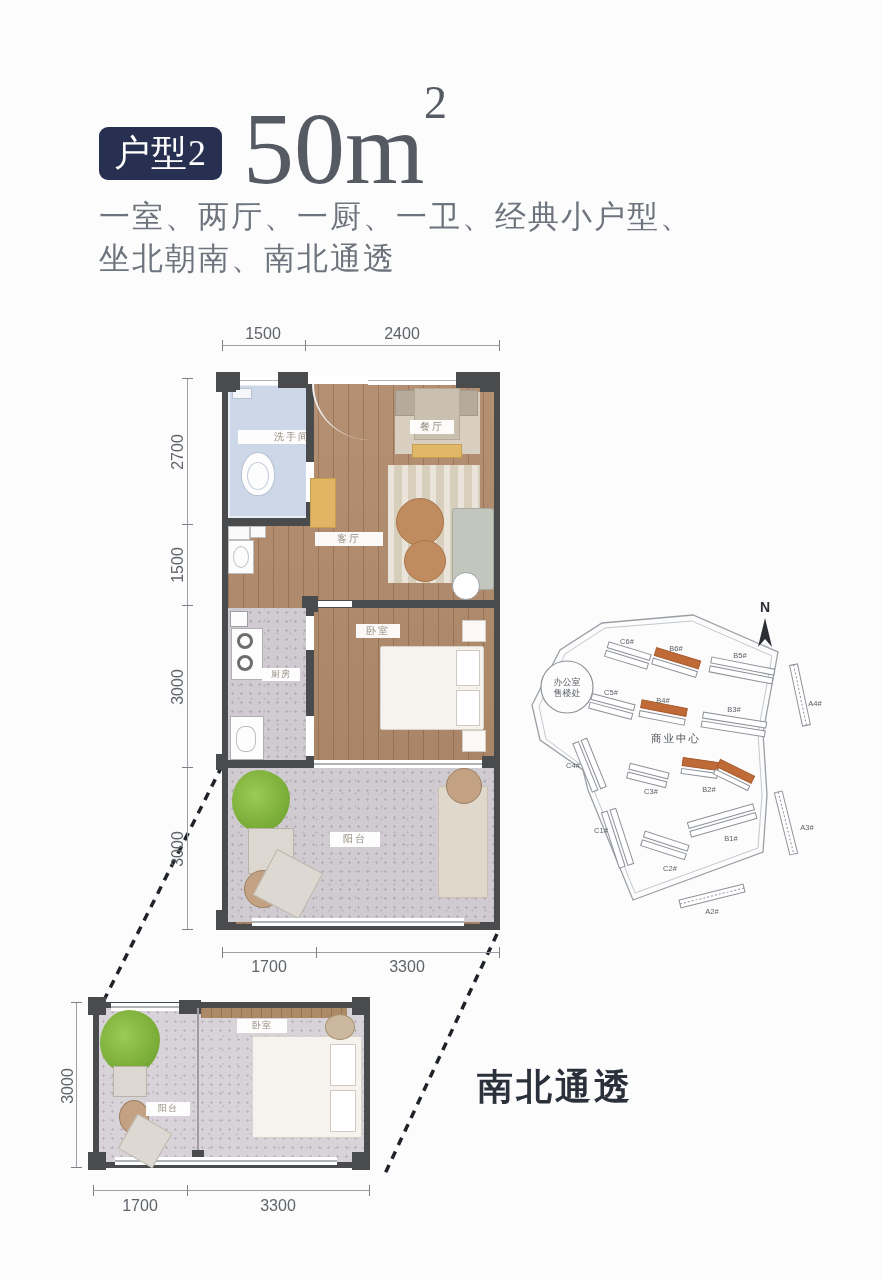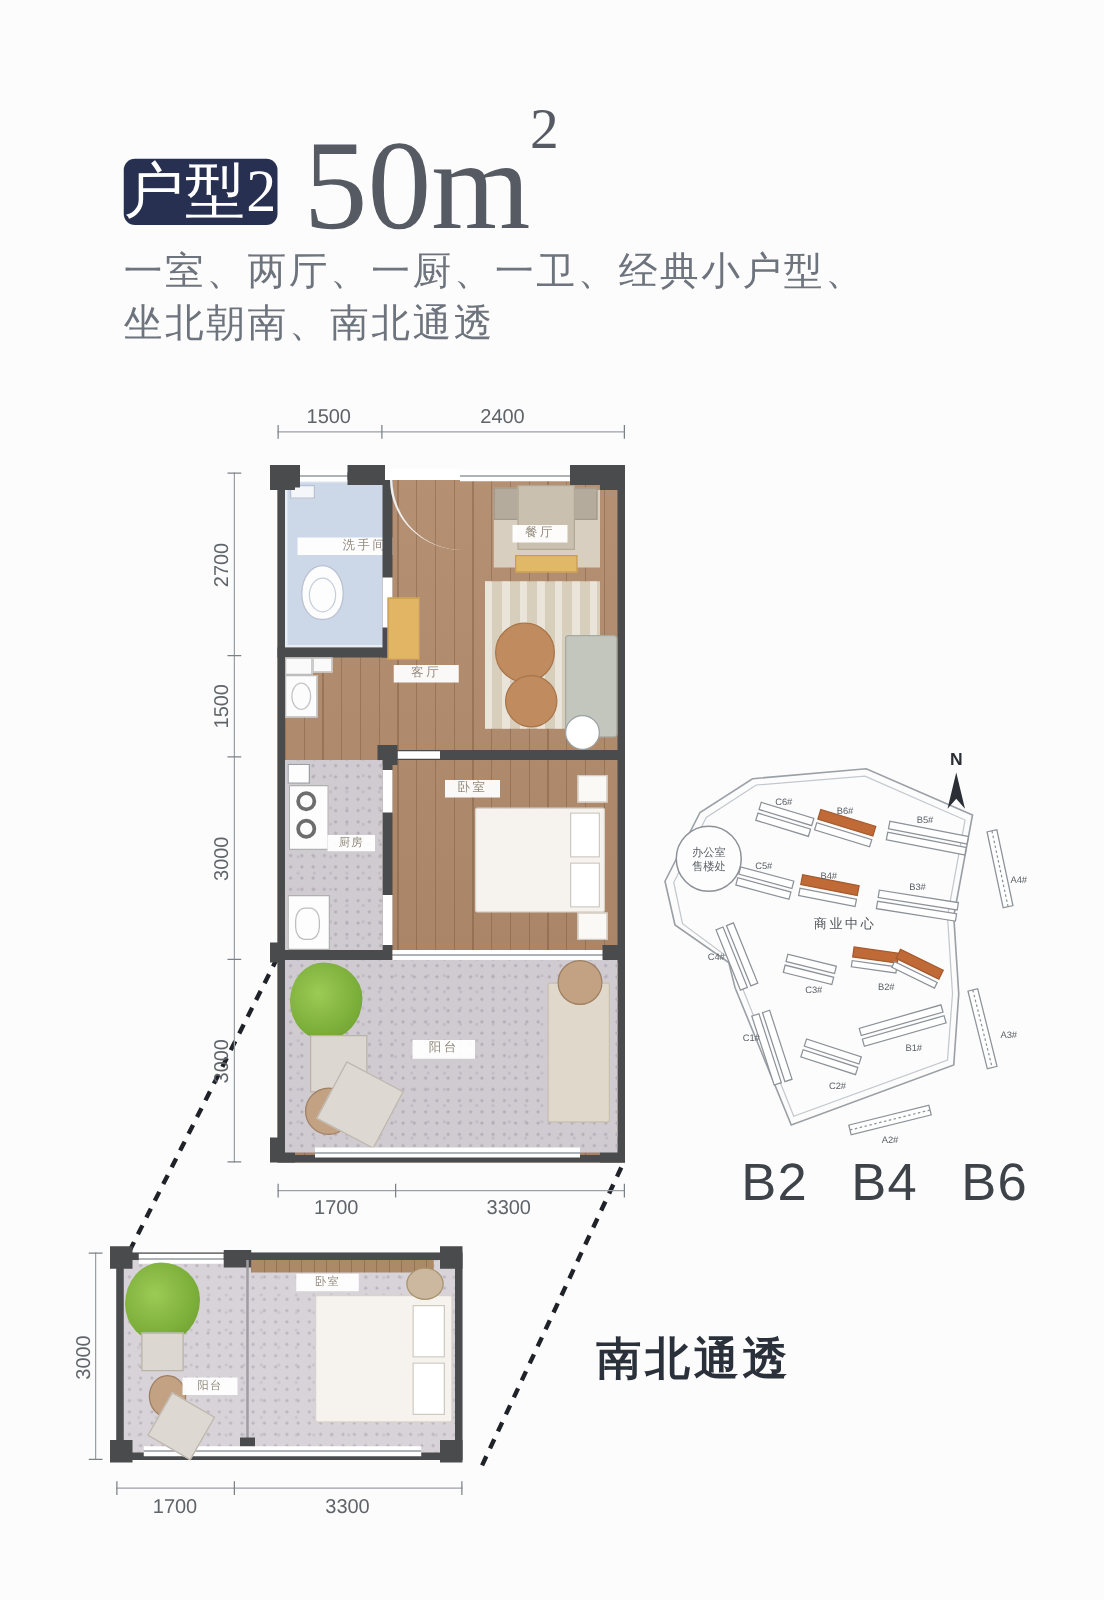--- a/index.html
+++ b/index.html
@@ -1,21 +1,21 @@
 <!DOCTYPE html>
 <html><head>
 <meta charset="utf-8">
 <style>
   html,body{margin:0;padding:0;background:#ffffff;}
   #canvas{position:relative;width:883px;height:1280px;margin:0 auto;background:#fcfcfc;
           font-family:"Liberation Sans",sans-serif;overflow:hidden;}
   .abs{position:absolute;}
   
   .badge{left:99px;top:127px;width:123px;height:53px;background:#273050;border-radius:9px;
-         color:#ffffff;font-size:48px;line-height:53px;text-align:center;
+         color:#ffffff;font-size:36px;line-height:53px;text-align:center;
          font-family:"Liberation Serif",serif;letter-spacing:1px;}
   .area{left:243px;top:98px;font-size:102px;line-height:1;color:#565b63;
         font-family:"Liberation Serif",serif;}
   .areasup{left:424px;top:76px;font-size:46px;color:#565b63;font-family:"Liberation Serif",serif;}
   .tagline{left:432px;top:140px;font-size:45px;color:#575c64;letter-spacing:1px;}
   .descl{left:99px;font-size:31px;color:#6e747d;letter-spacing:2px;}
   
   .dlh{background:#9aa0a5;height:1px;}
   .dlv{background:#9aa0a5;width:1px;}
   .tkv{width:1px;height:11px;background:#7c8186;}
@@ -134,21 +134,21 @@
   <div class="abs" style="left:250px;top:526px;width:14px;height:10px;background:#fafafa;border:1px solid #bdbdbd;"></div>
   <div class="abs" style="left:228px;top:540px;width:24px;height:32px;background:#fcfcfc;border:1px solid #bdbdbd;"></div>
   <div class="abs" style="left:233px;top:546px;width:14px;height:20px;border:1px solid #c4c4c4;border-radius:50%;"></div>
 
   <div class="abs" style="left:310px;top:478px;width:24px;height:48px;background:#e2b564;border:1px solid #c79f4f;"></div>
   <div class="abs" style="left:388px;top:465px;width:92px;height:118px;background:#d8cebc;background-image:repeating-linear-gradient(90deg,rgba(255,255,255,.45) 0 6px,rgba(0,0,0,0) 6px 14px);"></div>
   <div class="abs" style="left:452px;top:508px;width:40px;height:80px;background:#c2c6bd;border:1px solid #a6aaa1;border-radius:3px;"></div>
   <div class="abs" style="left:396px;top:498px;width:46px;height:46px;background:#c08b5e;border:1px solid #a87549;border-radius:50%;"></div>
   <div class="abs" style="left:404px;top:540px;width:40px;height:40px;background:#c08b5e;border:1px solid #a87549;border-radius:50%;"></div>
   <div class="abs" style="left:452px;top:572px;width:26px;height:26px;background:#ffffff;border:1px solid #9aa0a5;border-radius:50%;"></div>
-  <div class="abs chip" style="left:315px;top:532px;width:52px;height:14px;">客厅</div>
+  <div class="abs chip" style="left:315px;top:532px;width:68px;height:14px;">客厅</div>
 
   <div class="abs terra" style="left:228px;top:608px;width:78px;height:152px;"></div>
   <div class="abs" style="left:230px;top:611px;width:16px;height:14px;background:#fdfdfd;border:1px solid #9aa0a5;"></div>
   <div class="abs" style="left:231px;top:628px;width:30px;height:50px;background:#fdfdfd;border:1px solid #b0b0b0;"></div>
   <div class="abs" style="left:237px;top:633px;width:16px;height:16px;border:3px solid #6d6d6d;border-radius:50%;box-sizing:border-box;"></div>
   <div class="abs" style="left:237px;top:655px;width:16px;height:16px;border:3px solid #6d6d6d;border-radius:50%;box-sizing:border-box;"></div>
   <div class="abs" style="left:230px;top:716px;width:32px;height:42px;background:#fdfdfd;border:1px solid #b0b0b0;"></div>
   <div class="abs" style="left:236px;top:726px;width:18px;height:24px;border:1px solid #bdbdbd;border-radius:40%;"></div>
   <div class="abs chipS" style="left:262px;top:668px;width:38px;height:13px;">厨房</div>
 
@@ -255,21 +255,20 @@
         <line x1="-32" y1="0" x2="32" y2="0" stroke="#8d9299" stroke-dasharray="2 2"></line>
       </g>
     <text x="282" y="238" font-size="7.5" fill="#5c6167" text-anchor="middle">A3#</text>
     <g transform="translate(187,304) rotate(-14)">
       <rect x="-33" y="-4" width="66" height="8" fill="#fff" stroke="#8d9299"></rect>
         <line x1="-33" y1="0" x2="33" y2="0" stroke="#8d9299" stroke-dasharray="2 2"></line>
       </g>
     <text x="187" y="322" font-size="7.5" fill="#5c6167" text-anchor="middle">A2#</text>
   </svg>
 
-  <div class="abs caption-b">B2 B4 B6</div>
 
   <div class="abs dlv" style="left:76px;top:1002px;height:166px;"></div>
   <div class="abs tkh" style="left:71px;top:1002px;"></div>
   <div class="abs tkh" style="left:71px;top:1167px;"></div>
   <div class="abs dimlab rot" style="left:38px;top:1077px;">3000</div>
   <div class="abs dlh" style="left:93px;top:1190px;width:277px;"></div>
   <div class="abs tkv" style="left:93px;top:1185px;"></div>
   <div class="abs tkv" style="left:187px;top:1185px;"></div>
   <div class="abs tkv" style="left:369px;top:1185px;"></div>
   <div class="abs dimlab" style="left:110px;top:1197px;">1700</div>

